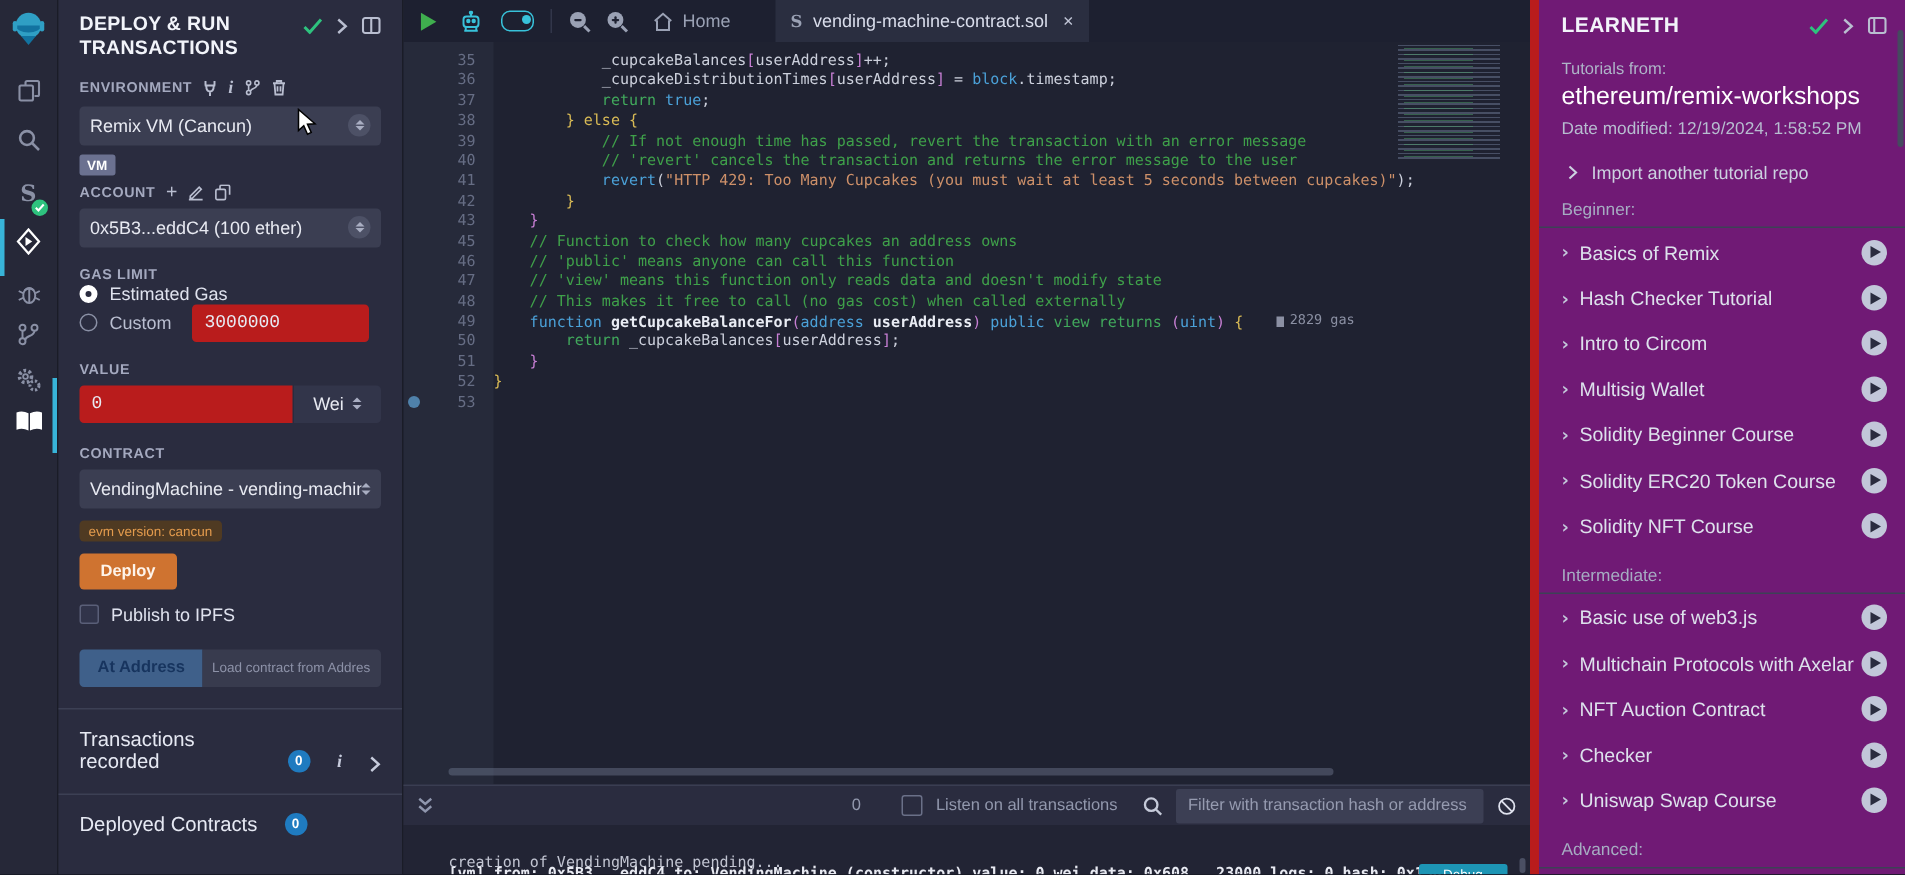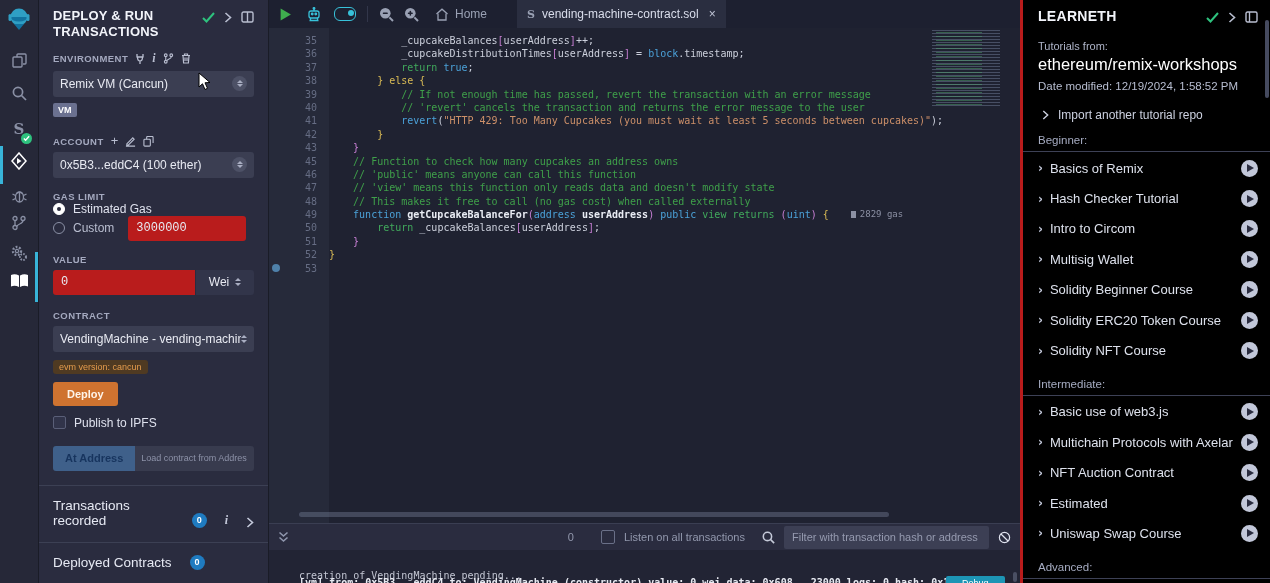--- a/index.html
+++ b/index.html
@@ -95,21 +95,21 @@
   .filter-input{width:205px;height:23px;background:#3c3f54;border:none;border-radius:2px;color:#dfe2ee;padding:0 8px;font-size:11px;box-sizing:border-box}
   .filter-input::placeholder{color:#969bb0}
   .chk-term{width:12px;height:12px;background:transparent;border:1px solid #6a7088;border-radius:2px}
   #termbody{flex:1;background:#222434;font-family:"DejaVu Sans Mono",monospace;font-size:10px;color:#c2c5d2;position:relative;overflow:hidden}
   .tline1{position:absolute;left:30px;top:20px}
   .tline2{position:absolute;left:30px;top:27px;white-space:nowrap;font-weight:bold;color:#e8eaf2}
   .debug-btn{position:absolute;left:677px;top:26px;background:#1d95b5;color:#fff;font-size:9px;font-family:"Liberation Sans",sans-serif;padding:2px 16px;border-radius:2px}
   .term-vscroll{position:absolute;right:3px;top:22px;bottom:1px;width:4px;background:#4a4f63;border-radius:2px}
 
   
-  #learneth{width:250px;flex:none;background:#000000;border-left:3px solid #b91c1c;box-sizing:border-box;padding:8px 12px 0 15px;position:relative;overflow:hidden}
+  #learneth{width:250px;flex:none;background:#701a75;border-left:6px solid #b91c1c;box-sizing:border-box;padding:8px 12px 0 15px;position:relative;overflow:hidden}
   .ln-title{font-size:14px;font-weight:bold;color:#f2f4fa;letter-spacing:.3px}
   .ln-from{font-size:11px;color:#aeb4c8;margin-top:16px}
   .ln-repo{font-size:16.5px;color:#fff;margin-top:3px}
   .ln-mod{font-size:11.5px;color:#b7bdd0;margin-top:6px}
   .ln-import{display:flex;align-items:center;gap:9px;margin-top:16px;font-size:12px;color:#ccd1e0;padding-left:4px}
   .sec-label{font-size:11.5px;color:#a6acc2;margin-top:12px}
   .sec-rule{border-top:1px solid #3d4156;margin:5px -12px 1px -15px}
   .tut-row{display:flex;align-items:center;height:30.4px}
   .tut-chev{color:#c3c8da;font-weight:bold;margin-right:7px;font-size:12px;font-family:"DejaVu Sans",sans-serif}
   .tut-label{flex:1;font-size:13px;color:#dde1ec;white-space:nowrap}
@@ -244,21 +244,21 @@
     </div>
     <div class="dd">
       <span class="grow">Remix VM (Cancun)</span>
       <span class="circ">
           <span class="tri-up"></span>
           <span class="tri-dn"></span>
         </span>
     </div>
     <span class="vm-badge">VM</span>
 
-    <div class="lab-row" style="margin-top:19px">
+    <div class="lab-row" style="margin-top:6px">
       <span class="lab">ACCOUNT</span>
       <span class="mini" style="font-size:13px;line-height:10px">+</span>
       <span class="mini">
           <svg width="11" height="11" viewBox="0 0 12 12" fill="none" stroke="#b9bed0" stroke-width="1.2">
             <path d="M1 11 h10 M2 8.5 L8.5 2 L10 3.5 L3.5 10 L2 10 Z"></path>
           </svg>
         </span>
       <span class="mini">
           <svg width="11" height="11" viewBox="0 0 12 12" fill="none" stroke="#b9bed0" stroke-width="1.2">
             <rect x="1" y="3.5" width="7" height="7.5" rx="1"></rect>
@@ -600,21 +600,21 @@
           <span class="tut-label">Multichain Protocols with Axelar</span>
           <span class="play"></span>
         </div>
         <div class="tut-row">
           <span class="tut-chev">›</span>
           <span class="tut-label">NFT Auction Contract</span>
           <span class="play"></span>
         </div>
         <div class="tut-row">
           <span class="tut-chev">›</span>
-          <span class="tut-label">Estimated</span>
+          <span class="tut-label">Checker</span>
           <span class="play"></span>
         </div>
         <div class="tut-row">
           <span class="tut-chev">›</span>
           <span class="tut-label">Uniswap Swap Course</span>
           <span class="play"></span>
         </div>
         <div class="sec-label">Advanced:</div>
         <div class="sec-rule"></div>
         <div class="tut-row"></div>

